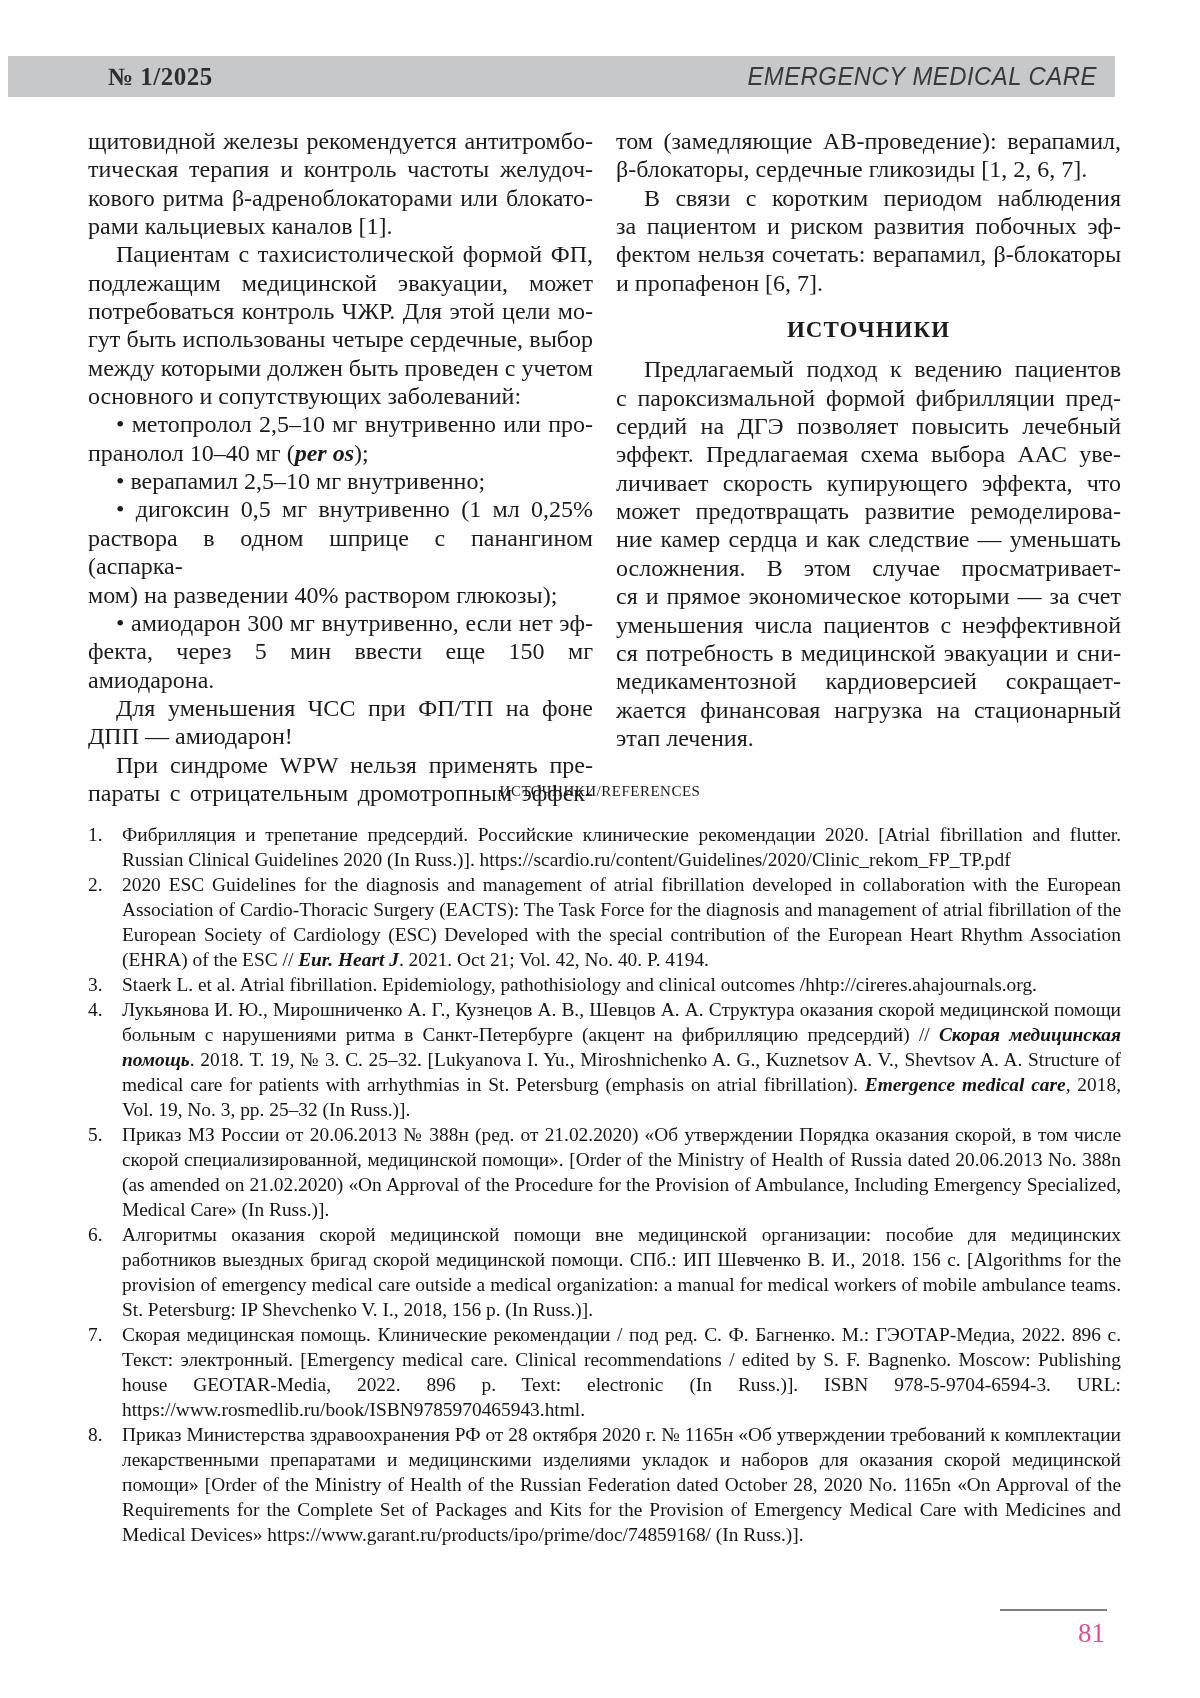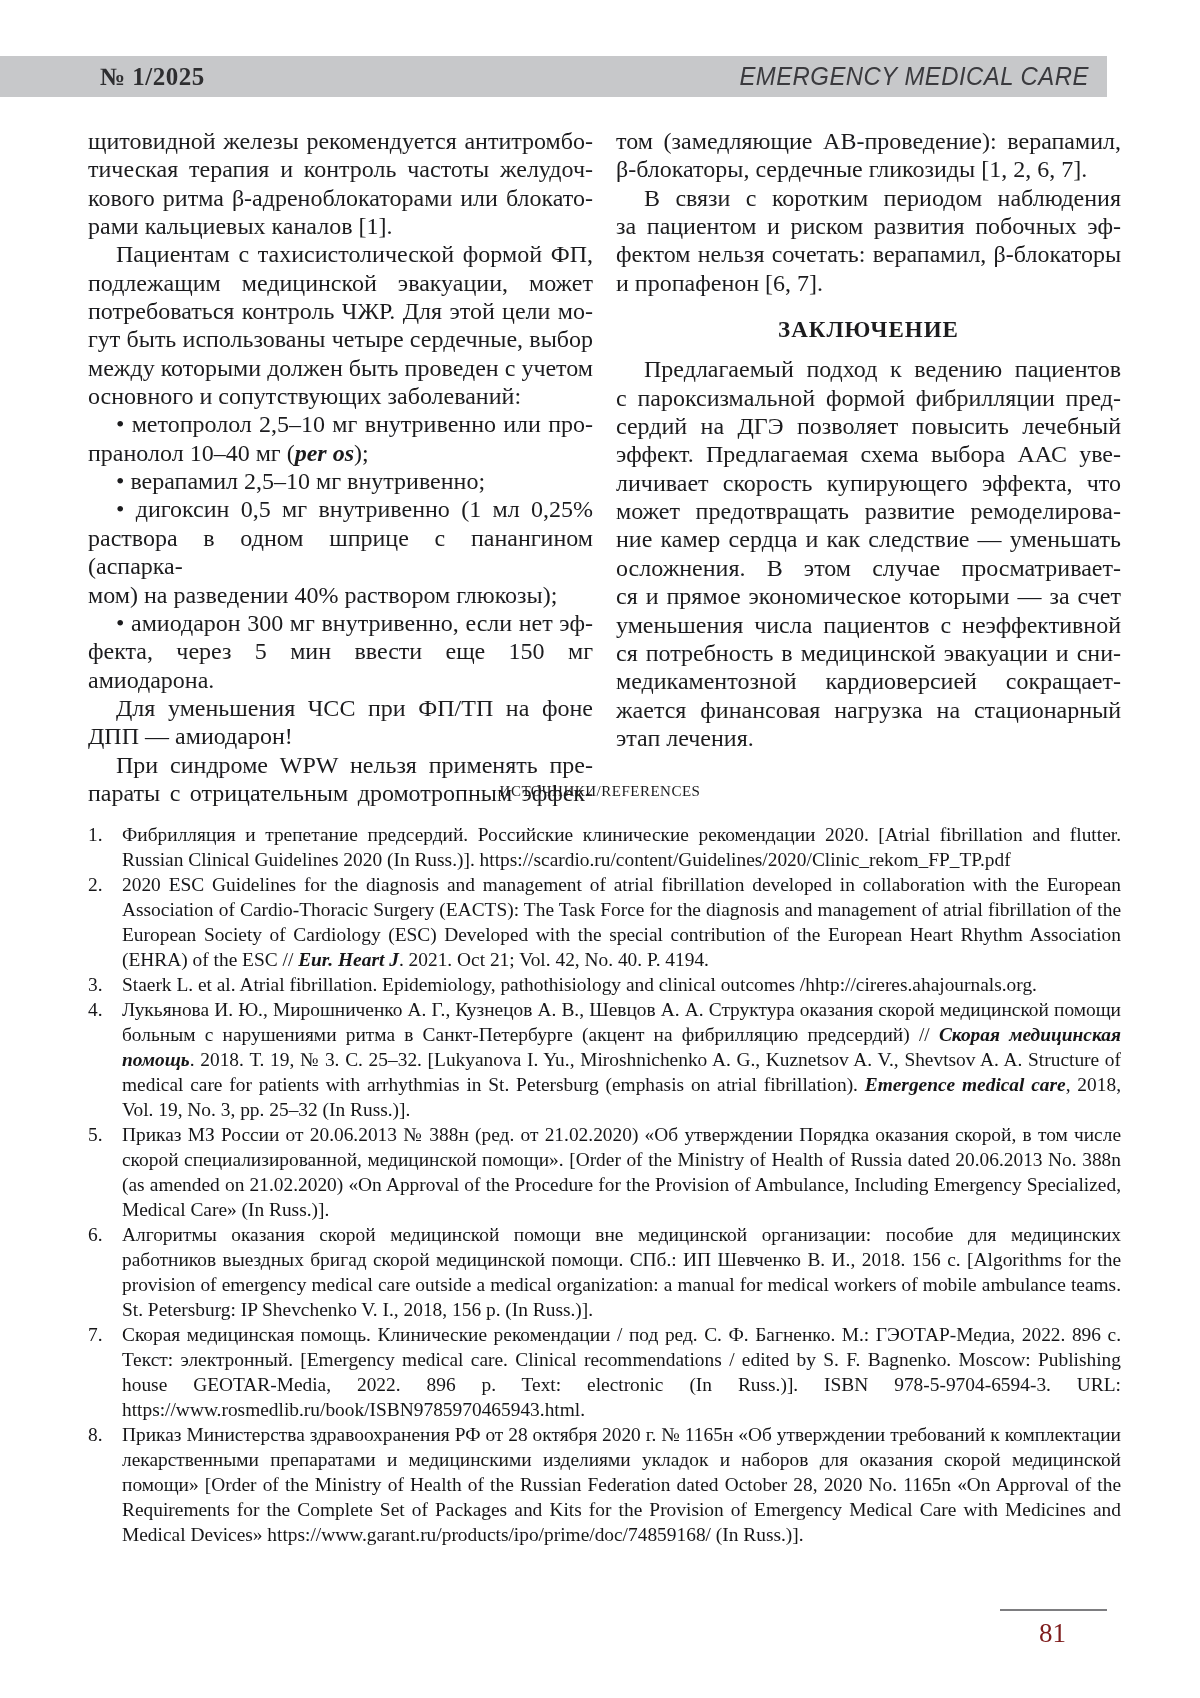--- a/index.html
+++ b/index.html
@@ -2,21 +2,21 @@
 <html lang="ru"><head>
 <meta charset="utf-8">
 <style>
   html,body{margin:0;padding:0;background:#ffffff;}
   .page{
     position:relative;width:1200px;height:1698px;background:#ffffff;overflow:hidden;
     font-family:"Liberation Serif","DejaVu Serif",serif;color:#1c1c1e;
   }
   
   .header-bar{
-    position:absolute;left:0;top:56px;width:1107px;height:41px;background:#c7c8ca;
+    position:absolute;left:8px;top:56px;width:1107px;height:41px;background:#c7c8ca;
     display:flex;align-items:center;justify-content:space-between;
     padding:0 18px 0 100px;box-sizing:border-box;
   }
   .issue{font-weight:bold;font-size:25px;color:#2e2e30;letter-spacing:0.5px;}
   .journal{
     font-family:"Liberation Sans","DejaVu Sans",sans-serif;font-style:italic;
     font-size:26px;color:#3a3a3e;letter-spacing:0.5px;
     transform:scaleX(0.92);transform-origin:right center;white-space:nowrap;
   }
   
@@ -38,22 +38,22 @@
   .refs{
     position:absolute;top:822px;left:88px;width:1033px;
     font-size:19.4px;line-height:25px;color:#161618;
   }
   .ref{display:flex;}
   .ref-num{flex:0 0 34px;}
   .ref-body{flex:1;text-align:justify;text-justify:inter-word;overflow-wrap:anywhere;}
   
   .footer-rule{position:absolute;left:1000px;top:1609px;width:107px;height:2px;background:#7d7d80;}
   .page-num{
-    position:absolute;left:1000px;top:1618px;width:105px;text-align:center;
-    font-size:27px;color:#7f1d1d;
+    position:absolute;left:1000px;top:1618px;width:105px;text-align:right;
+    font-size:27px;color:#ec4899;
   }
 </style>
 </head>
 <body>
 
 <div class="page">
 
   <div class="header-bar">
     <span class="issue">№ 1/2025</span>
     <span class="journal">EMERGENCY MEDICAL CARE</span>
@@ -84,21 +84,21 @@
         <div class="line ind"><span>При синдроме WPW нельзя применять пре-</span></div>
         <div class="line"><span>параты с отрицательным дромотропным эффек-</span></div>
       </div>
     <div class="col" id="right-col">
         <div class="line"><span>том (замедляющие АВ-проведение): верапамил,</span></div>
         <div class="line flush"><span>β-блокаторы, сердечные гликозиды [1, 2, 6, 7].</span></div>
         <div class="line ind"><span>В связи с коротким периодом наблюдения</span></div>
         <div class="line"><span>за пациентом и риском развития побочных эф-</span></div>
         <div class="line"><span>фектом нельзя сочетать: верапамил, β-блокаторы</span></div>
         <div class="line flush"><span>и пропафенон [6, 7].</span></div>
-        <div class="conclusion-heading">ЗАКЛЮЧЕНИЕ</div>
+        <div class="conclusion-heading">ИСТОЧНИКИ</div>
         <div class="line ind"><span>Предлагаемый подход к ведению пациентов</span></div>
         <div class="line"><span>с пароксизмальной формой фибрилляции пред-</span></div>
         <div class="line"><span>сердий на ДГЭ позволяет повысить лечебный</span></div>
         <div class="line"><span>эффект. Предлагаемая схема выбора ААС уве-</span></div>
         <div class="line"><span>личивает скорость купирующего эффекта, что</span></div>
         <div class="line"><span>может предотвращать развитие ремоделирова-</span></div>
         <div class="line"><span>ние камер сердца и как следствие — уменьшать</span></div>
         <div class="line"><span>осложнения. В этом случае просматривает-</span></div>
         <div class="line"><span>ся и прямое экономическое которыми — за счет</span></div>
         <div class="line"><span>уменьшения числа пациентов с неэффективной</span></div>

